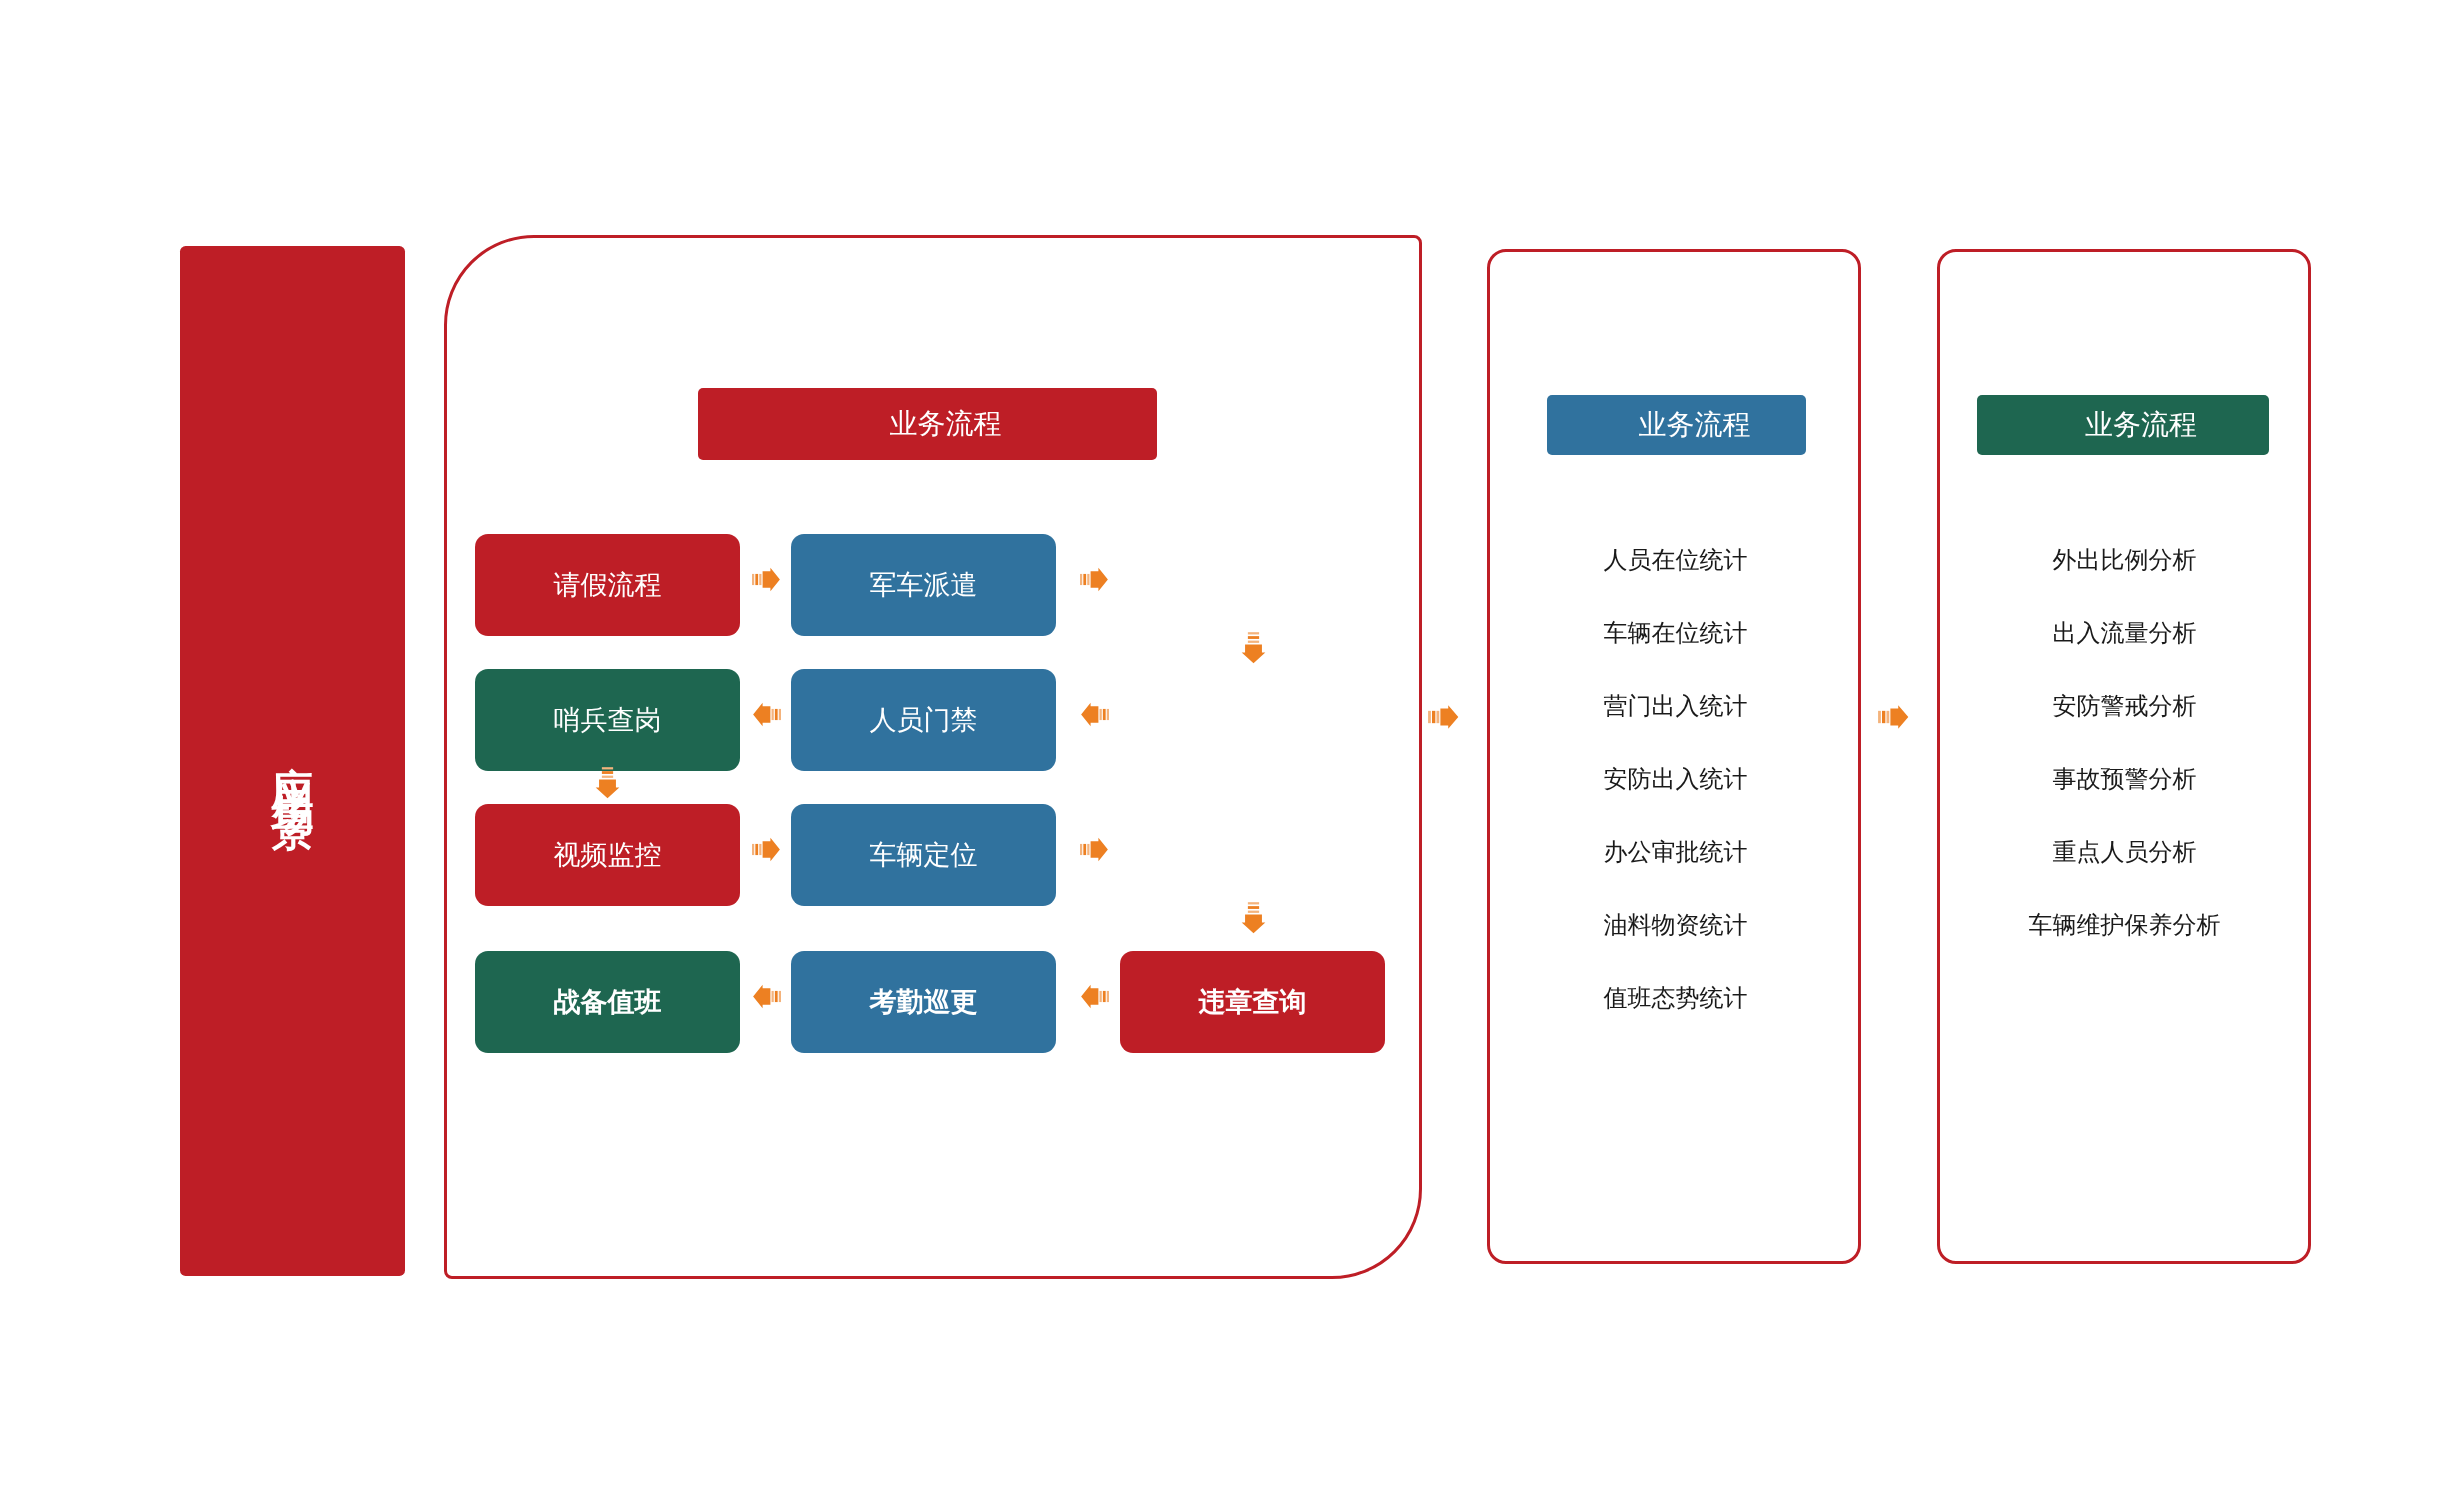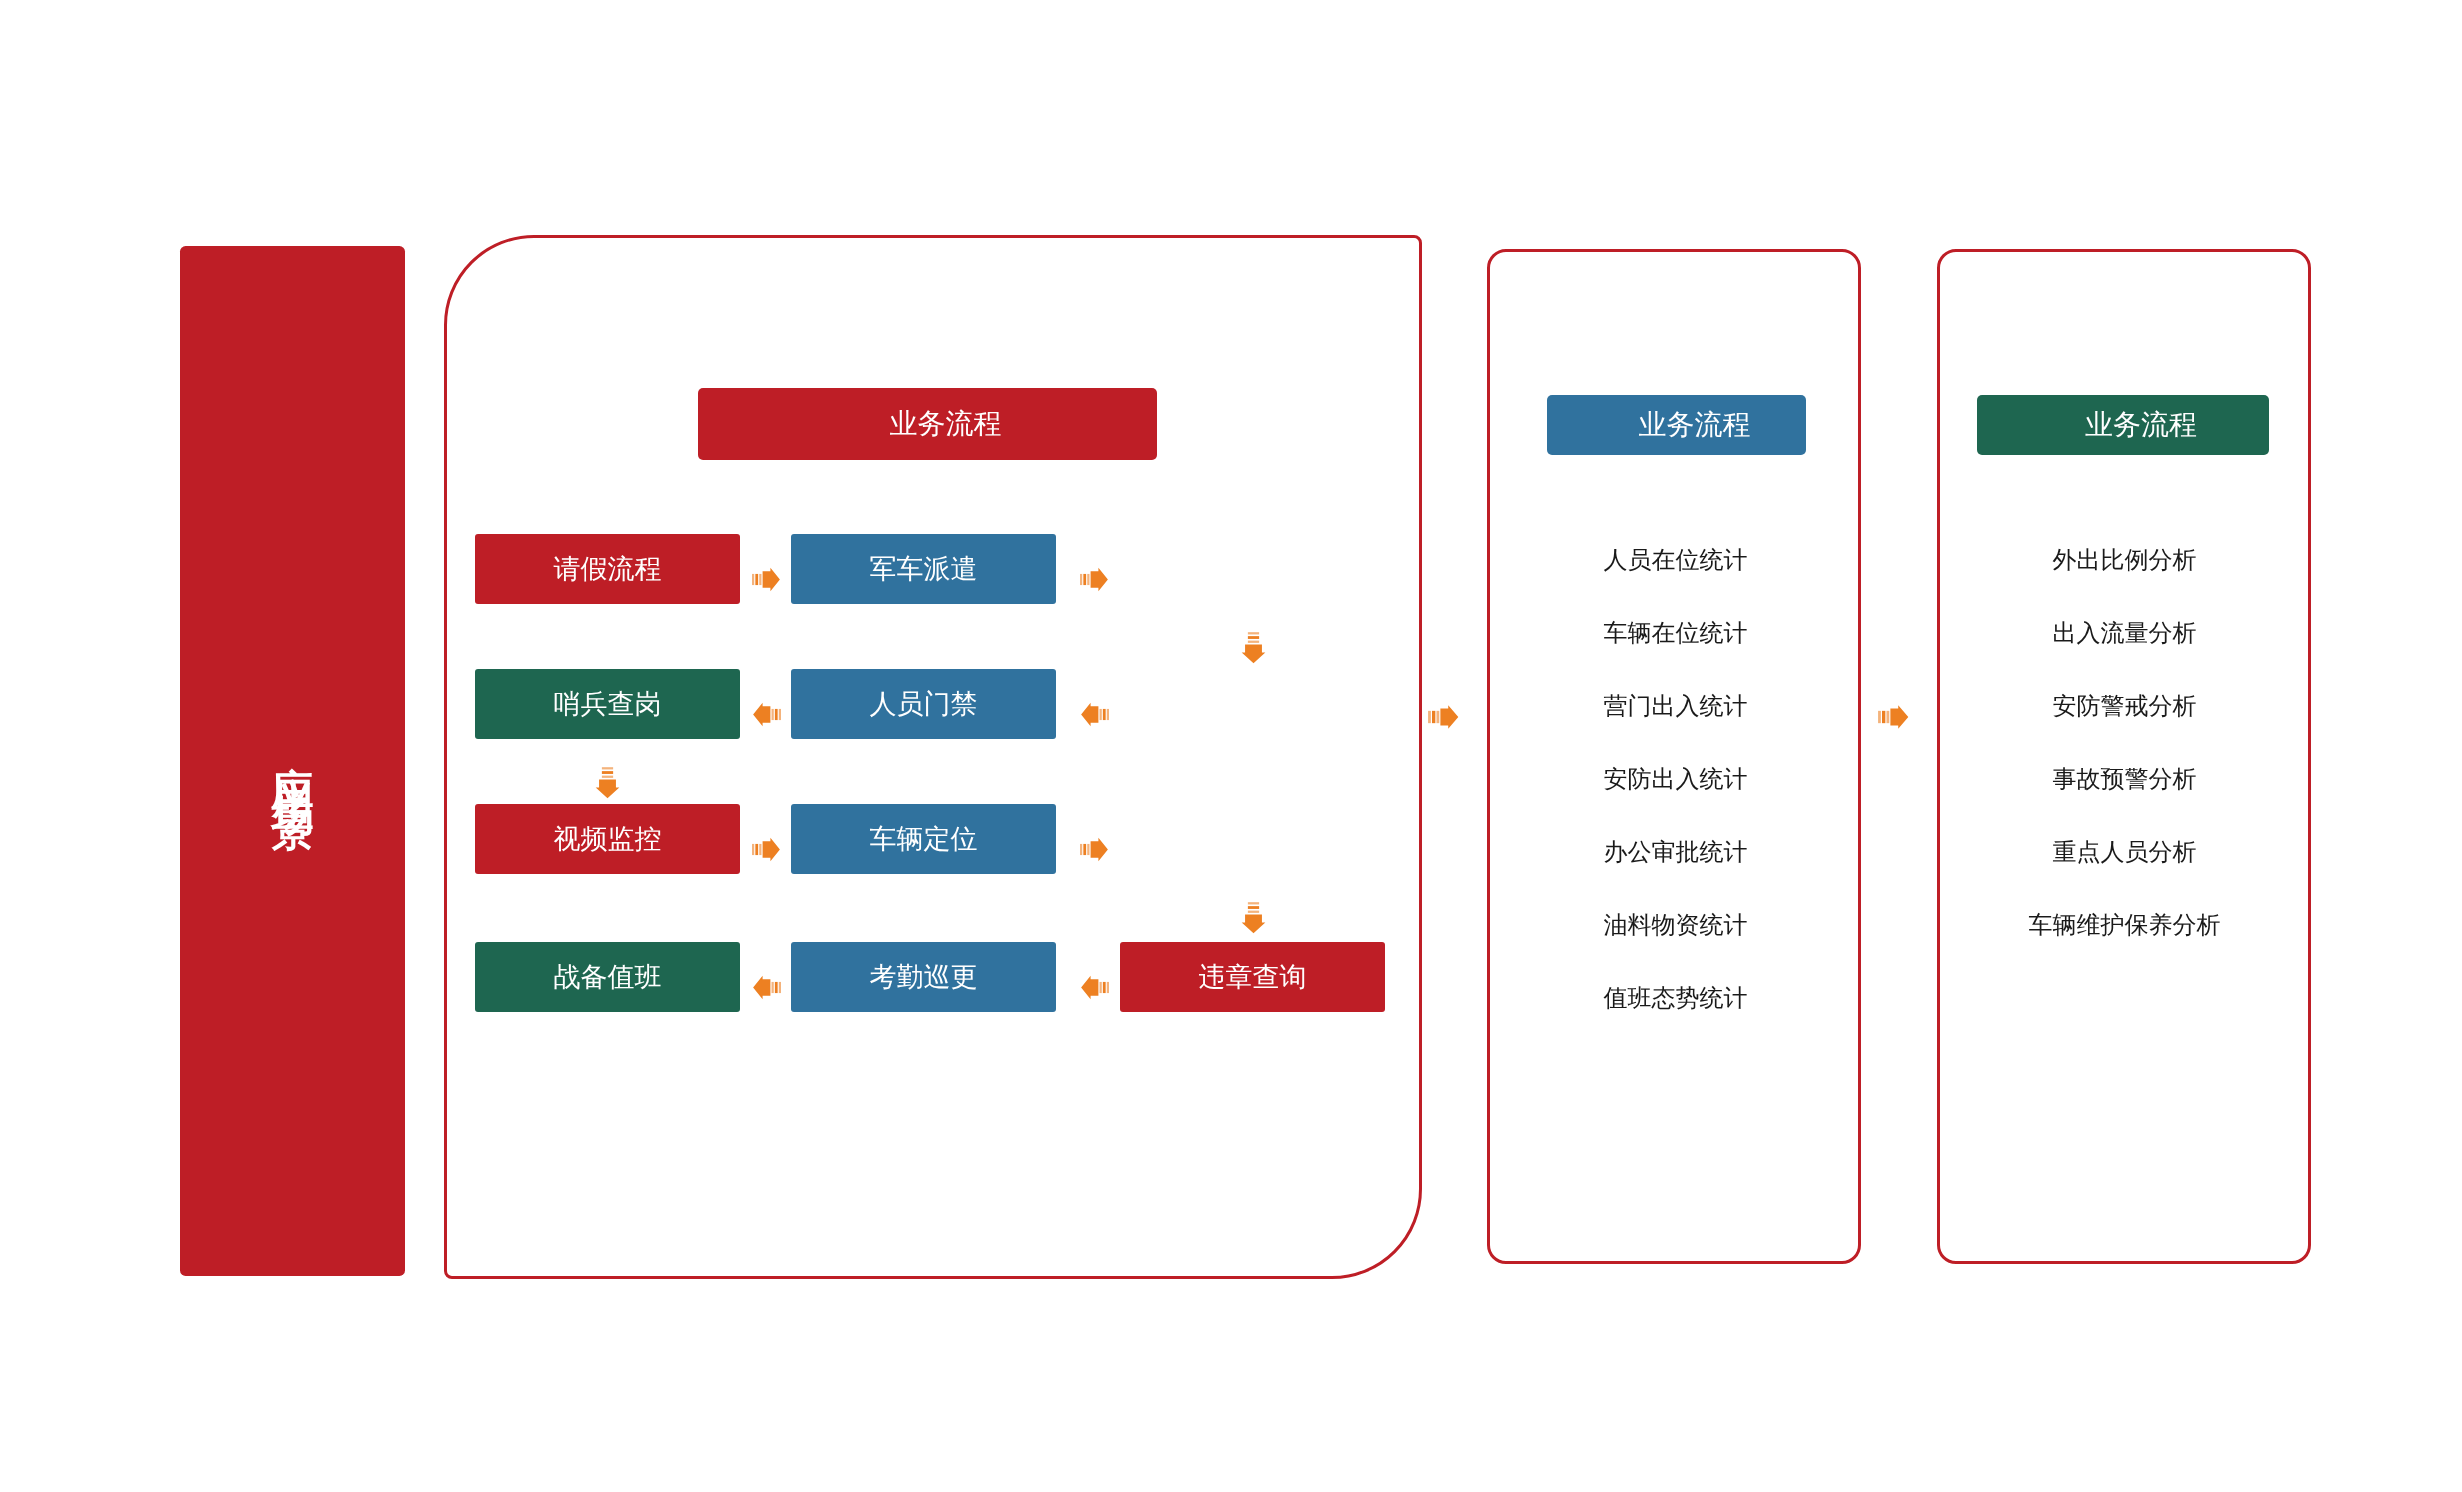--- a/index.html
+++ b/index.html
@@ -119,28 +119,28 @@
   }
   .flow-row {
     position: absolute;
     left: 0;
     width: 911px;
     height: 90px;
   }
   .flow-row.r0 { top: 0px; }
   .flow-row.r1 { top: 135px; }
   .flow-row.r2 { top: 270px; }
-  .flow-row.r3 { top: 408px; }
+  .flow-row.r3 { top: 417px; font-weight: bold; }
 
   .flow-box {
     position: absolute;
     top: 0;
     width: 265px;
-    height: 70px;
-    border-radius: 3px;
+    height: 102px;
+    border-radius: 13px;
     display: flex;
     align-items: center;
     justify-content: center;
     color: #ffffff;
     font-size: 27px;
     box-sizing: border-box;
   }
   .flow-box.c0 { left: 0px; }
   .flow-box.c1 { left: 316px; }
   .flow-box.c2 { left: 645px; }

